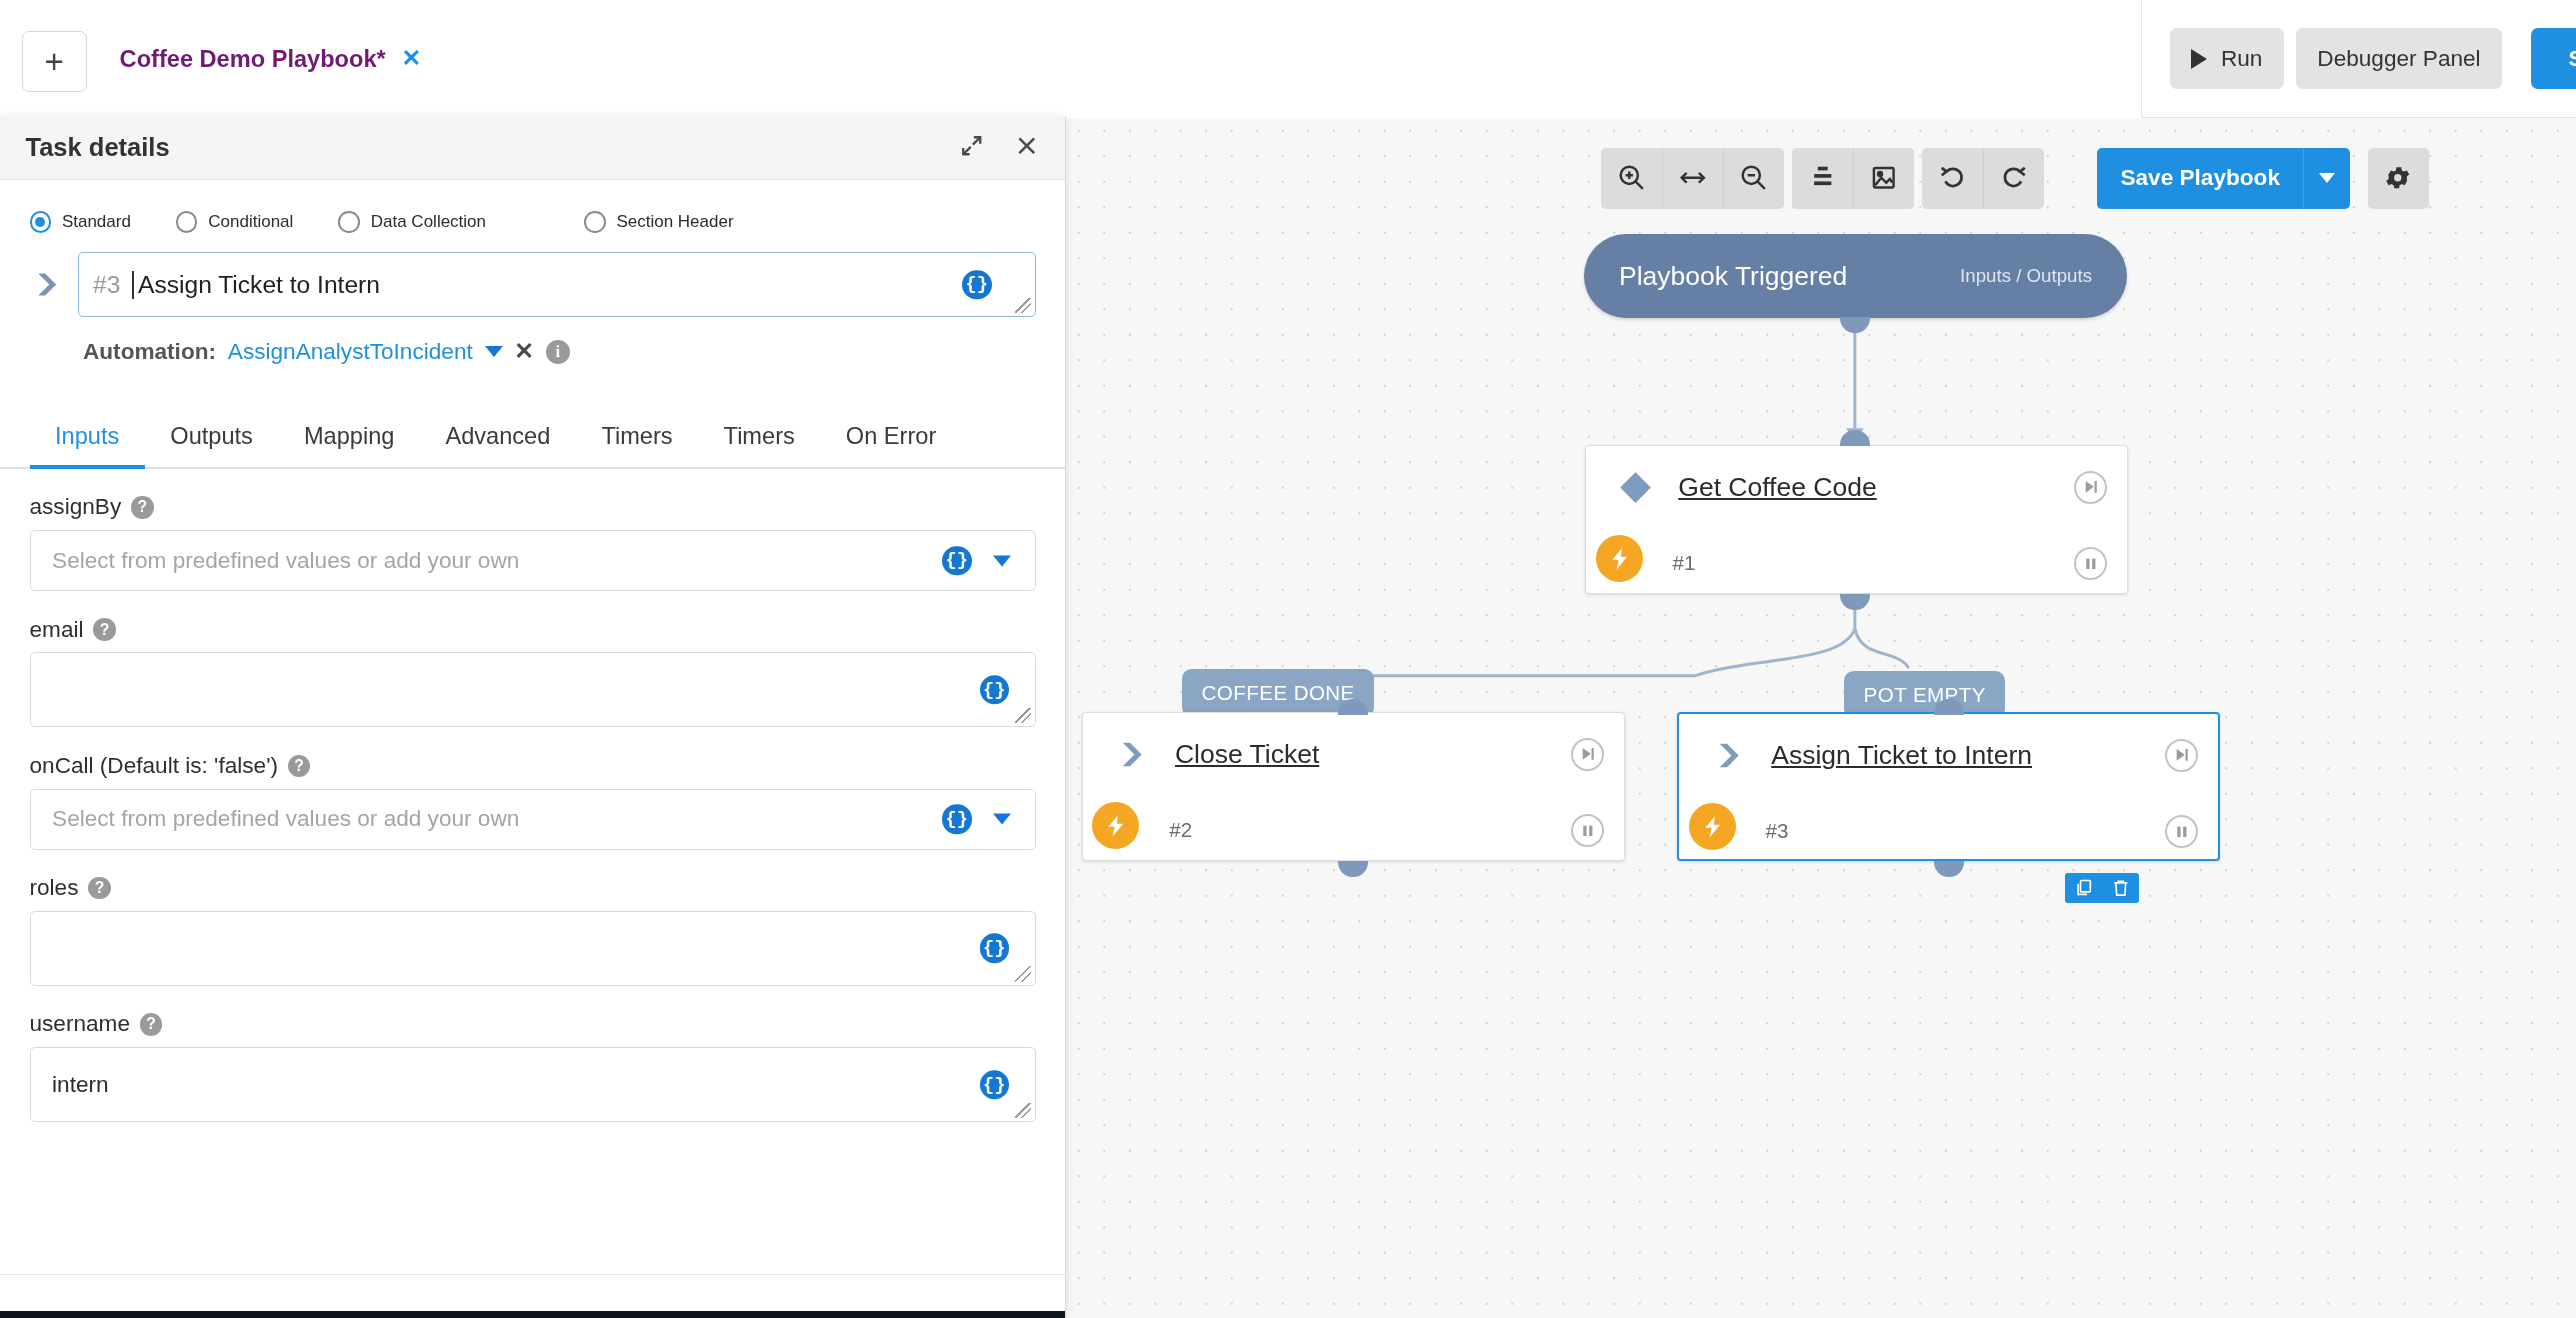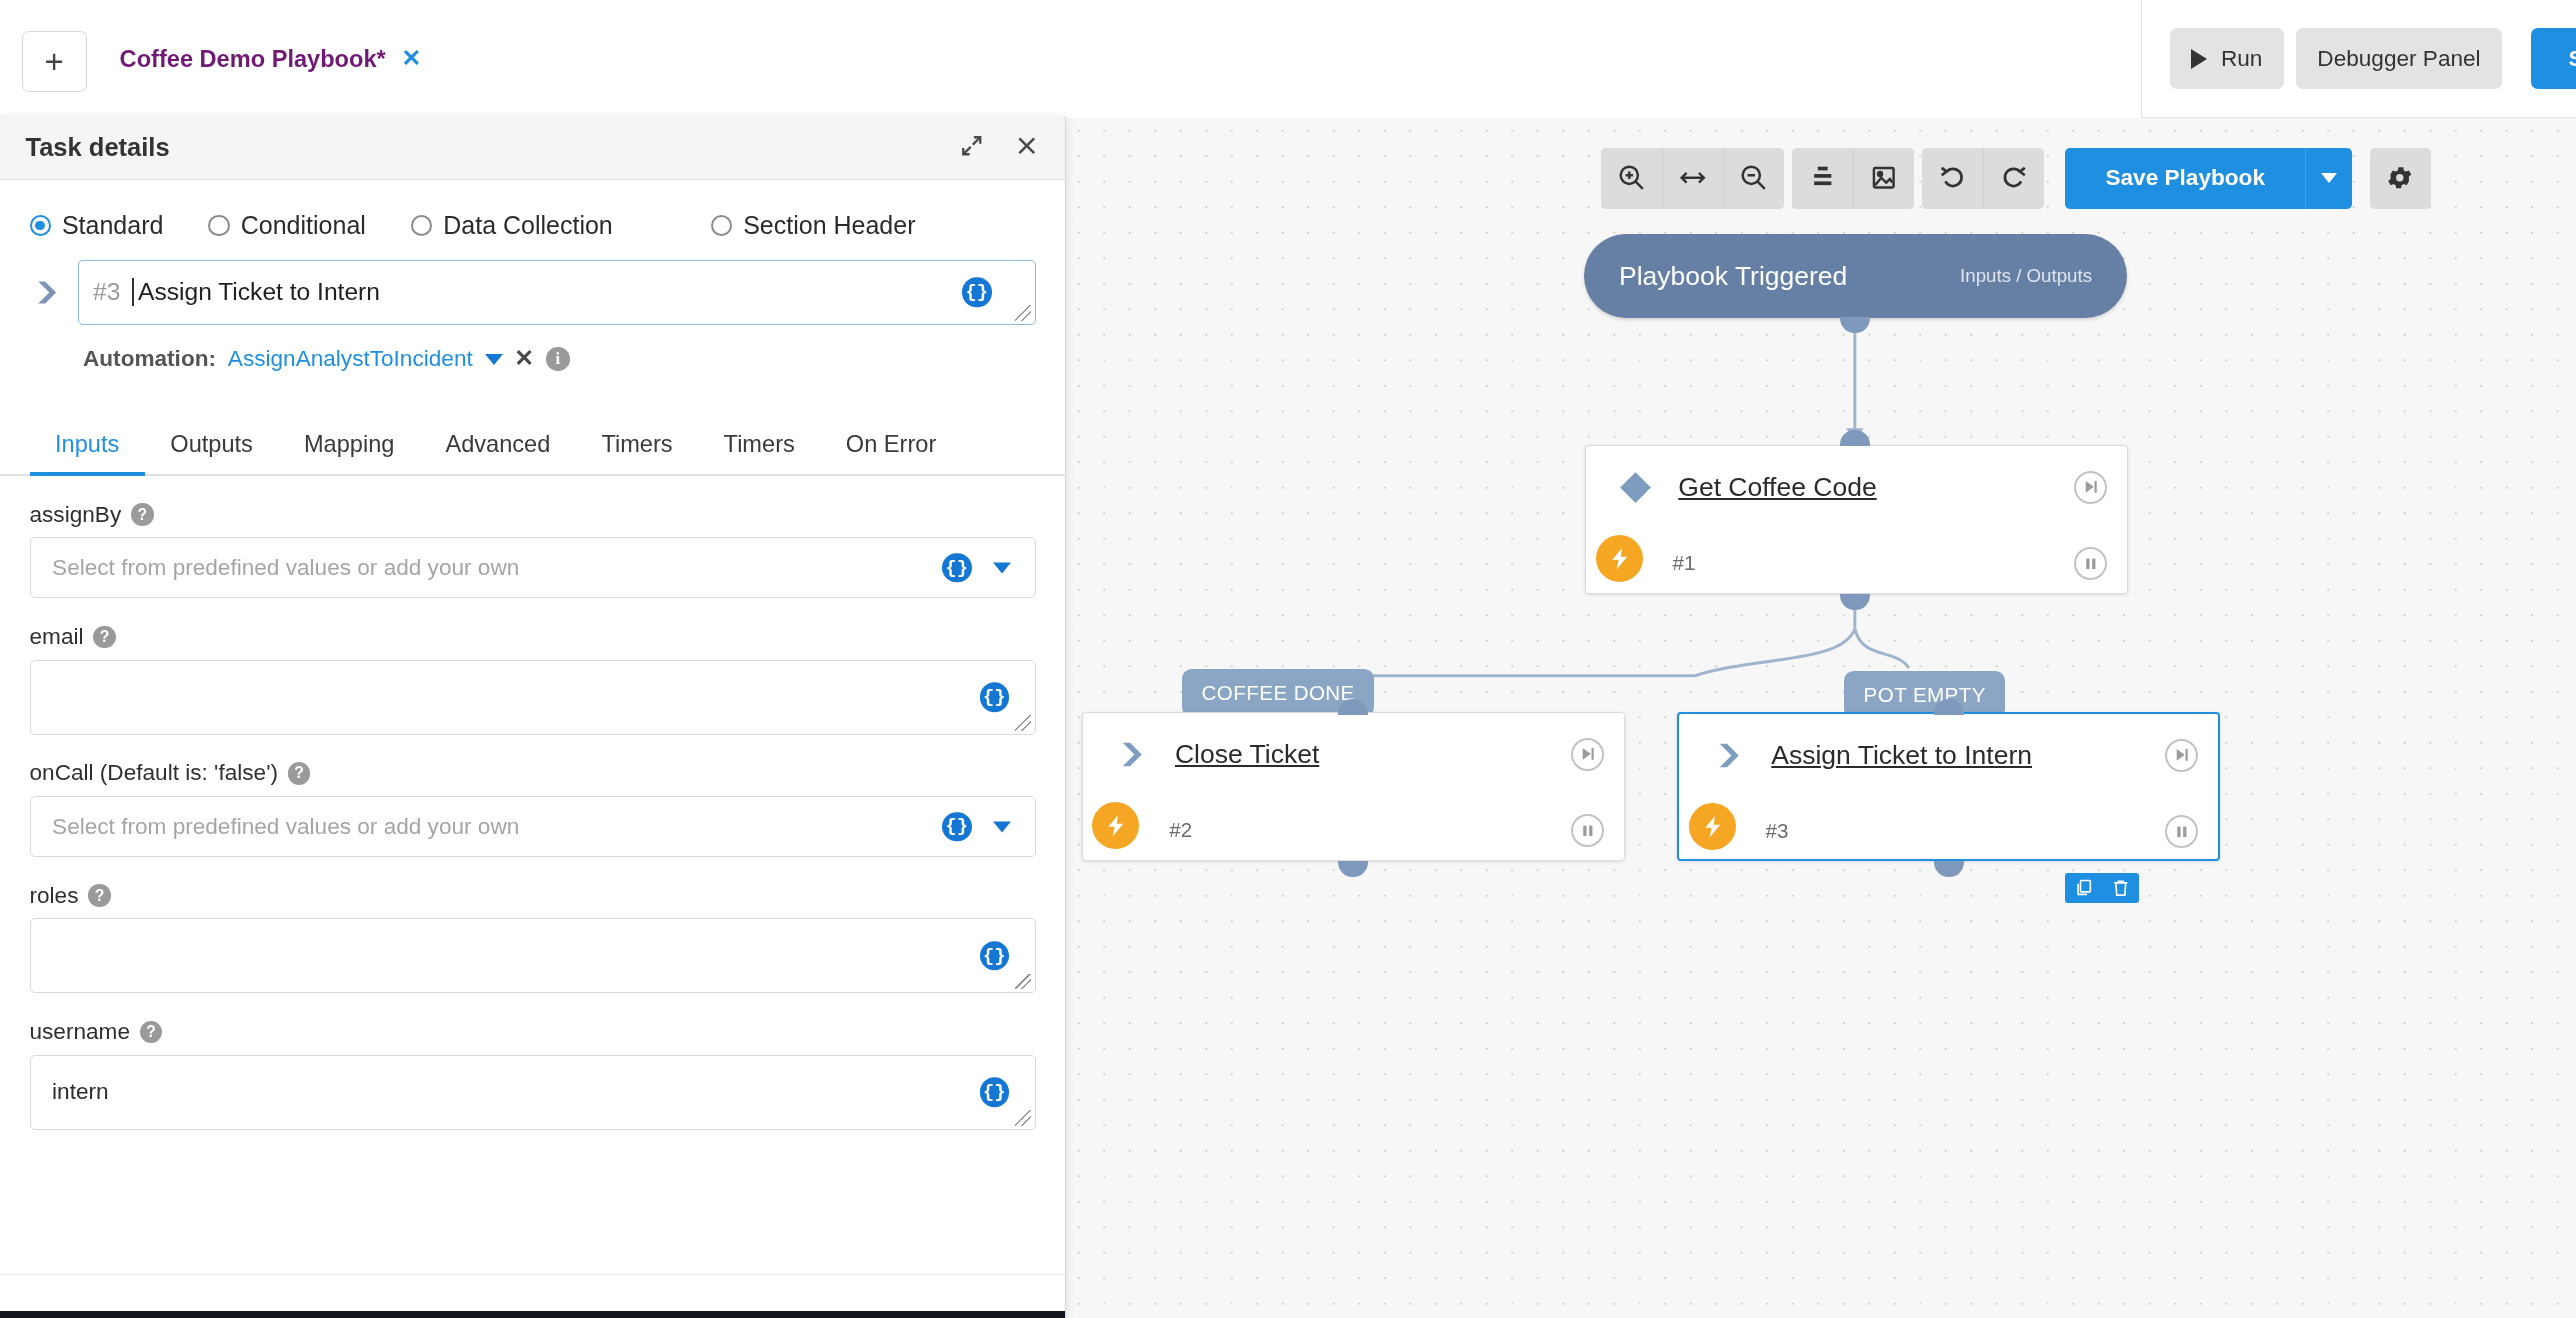--- a/index.html
+++ b/index.html
@@ -69,21 +69,21 @@
     height: 64px; background: #f5f5f5; border-bottom: 1px solid #e4e4e4;
     display: flex; align-items: center; padding: 0 25.5px;
   }
   .dialog-title { font-size: 25.5px; color: #333; font-weight: 700; flex: 1; }
   .dlg-icon { font-size: 25.5px; color: #5a5a5a; margin-left: 29.5px; cursor: pointer; line-height:1;}
 
   .radio-row {
     display: flex; align-items: center; padding: 31px 29.5px 19.6px 29.5px; gap: 0;
   }
   .radio-opt { display: flex; align-items: center; gap: 10.8px; cursor: pointer; }
-  .radio-opt .lbl { font-size: 25px; color: #2b2b2b; white-space: nowrap; }
+  .radio-opt .lbl { font-size: 17px; color: #2b2b2b; white-space: nowrap; }
   .radio {
     width: 21.6px; height: 21.6px; border-radius: 50%; border: 2px solid #8b8b8b;
     background: #fff; position: relative; flex: none;
   }
   .radio.on { border-color: #1e8fe1; }
   .radio.on::after {
     content: ""; position: absolute; left: 3.9px; top: 3.9px;
     width: 9.8px; height: 9.8px; border-radius: 50%; background: #1e8fe1;
   }
 
@@ -212,22 +212,22 @@
 
   .ctoolbar { position: absolute; left: 535px; top: 29.5px; display: flex; gap: 7.9px; align-items: center; }
   .tgroup { display: flex; background: #dcdcdc; border-radius: 4.9px; overflow: hidden; }
   .tbtn {
     width: 61px; height: 61px; display: flex; align-items: center; justify-content: center;
     cursor: pointer; background: #dcdcdc;
   }
   .tbtn + .tbtn { border-left: 1px solid #cfcfcf; }
   .save-pb {
     height: 61px; background: #1e8fe1; color: #fff; font-size: 22.6px; font-weight: 700;
-    display: flex; align-items: center; padding: 0 40px; border-radius: 4.9px 0 0 4.9px;
-    cursor: pointer; white-space: nowrap;
+    display: flex; align-items: center; padding: 0 23px; border-radius: 4.9px 0 0 4.9px;
+    cursor: pointer; white-space: nowrap; margin-left: 32px;
   }
   .save-caret {
     height: 61px; width: 47px; background: #1e8fe1; border-left: 1px solid #43a1e8;
     border-radius: 0 4.9px 4.9px 0; display: flex; align-items: center; justify-content: center;
     cursor: pointer;
   }
   .save-caret i {
     width: 0; height: 0; border-left: 8.8px solid transparent; border-right: 8.8px solid transparent;
     border-top: 10.8px solid #fff; display:block;
   }

